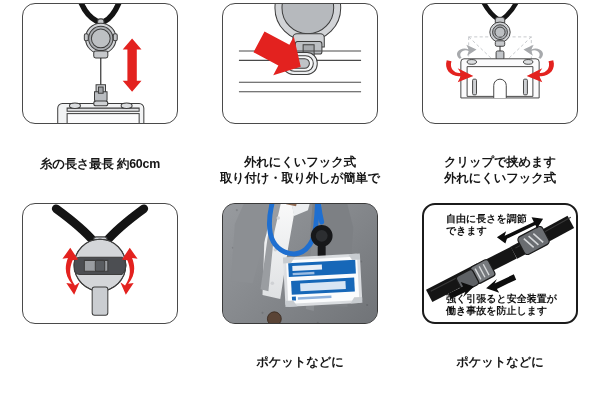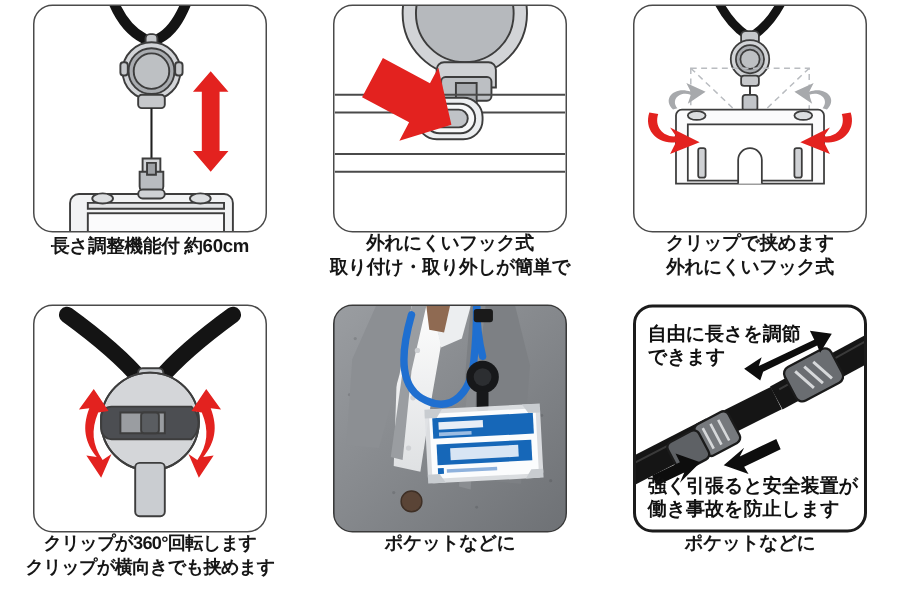--- a/index.html
+++ b/index.html
@@ -29,21 +29,21 @@
   .cell.c2 { left: 400px; top: 0; }
   .cell.c3 { left: 0; top: 200px; }
   .cell.c4 { left: 200px; top: 200px; }
   .cell.c5 { left: 400px; top: 200px; }
 
   .panel {
     position: absolute;
     left: 22px;
     top: 3px;
     width: 156px;
-    height: 152px;
+    height: 121px;
     border: 1.4px solid #4a4a4a;
     border-radius: 13px;
     box-sizing: border-box;
     background: #ffffff;
     overflow: hidden;
   }
   .panel.photo {
     border-color: #3a3a3a;
     background: #6f7378;
   }
@@ -113,21 +113,21 @@
             <rect x="70" y="124" width="18" height="6" rx="3" fill="#cfd1d4"></rect>
           </g>
 
           <g>
             <path d="M119 44 L131 58 H125 V98 H131 L119 112 L107 98 H113 V58 H107 Z" fill="#e3221f"></path>
           </g>
         </svg>
       </div>
     </div>
     <div class="caption">
-      <span class="line">長さ調整機能付 約60cm</span>
+      <span class="line">糸の長さ最長 約60cm</span>
     </div>
   </div>
 
   <div class="cell c1">
     <div class="panel">
       <div class="panel-art">
         <svg class="art" viewBox="0 0 156 152">
           <g fill="none" stroke="#3d3d3d" stroke-width="1.3">
 
             <circle cx="88" cy="5" r="42" fill="#d2d4d7"></circle>
@@ -232,24 +232,20 @@
           </g>
 
           <g fill="#e3221f">
             <path d="M40 56 L30 70 L37 69 C32 82, 34 92, 42 102 L35 101 L45 116 L52 100 L46 104 C39 94, 38 84, 43 72 L50 71 Z"></path>
           </g>
           <g fill="#e3221f">
             <path d="M116 56 L126 70 L119 69 C124 82, 122 92, 114 102 L121 101 L111 116 L104 100 L110 104 C117 94, 118 84, 113 72 L106 71 Z"></path>
           </g>
         </svg>
       </div>
-    </div>
-    <div class="caption two wide">
-      <span class="line">クリップが360°回転します</span>
-      <span class="line">クリップが横向きでも挟めます</span>
     </div>
   </div>
 
   <div class="cell c4">
     <div class="panel photo">
       <div class="photo-inner">
         <svg class="art" viewBox="0 0 156 152" preserveAspectRatio="xMidYMid slice">
           <defs>
             <linearGradient id="jacket" x1="0" y1="0" x2="1" y2="1">
               <stop offset="0%" stop-color="#9a9da1"></stop>

